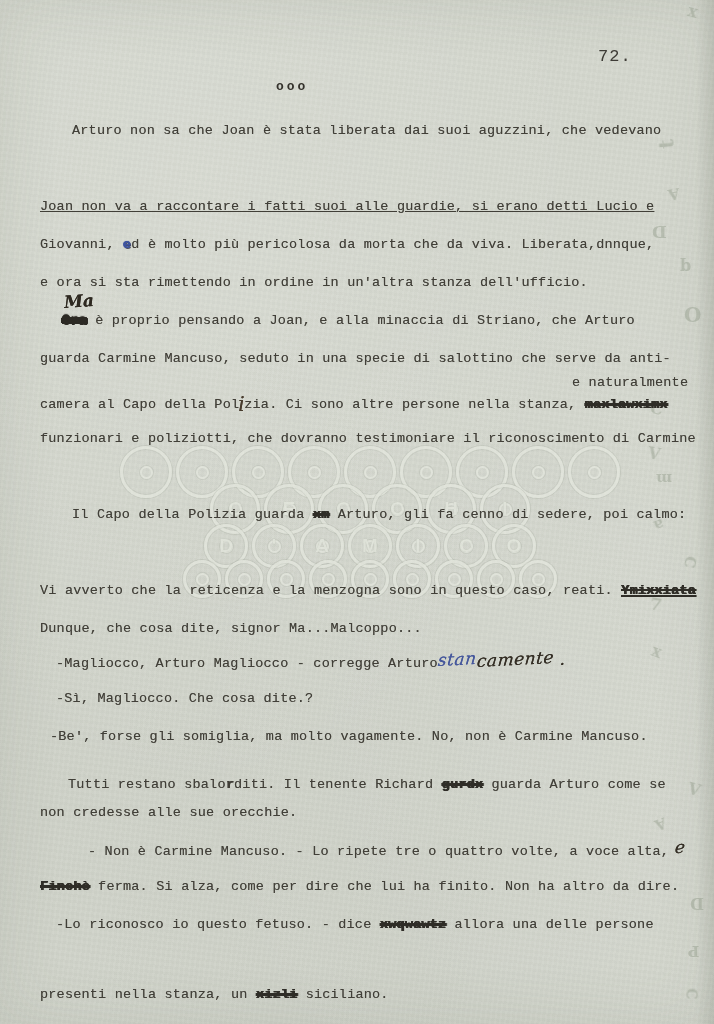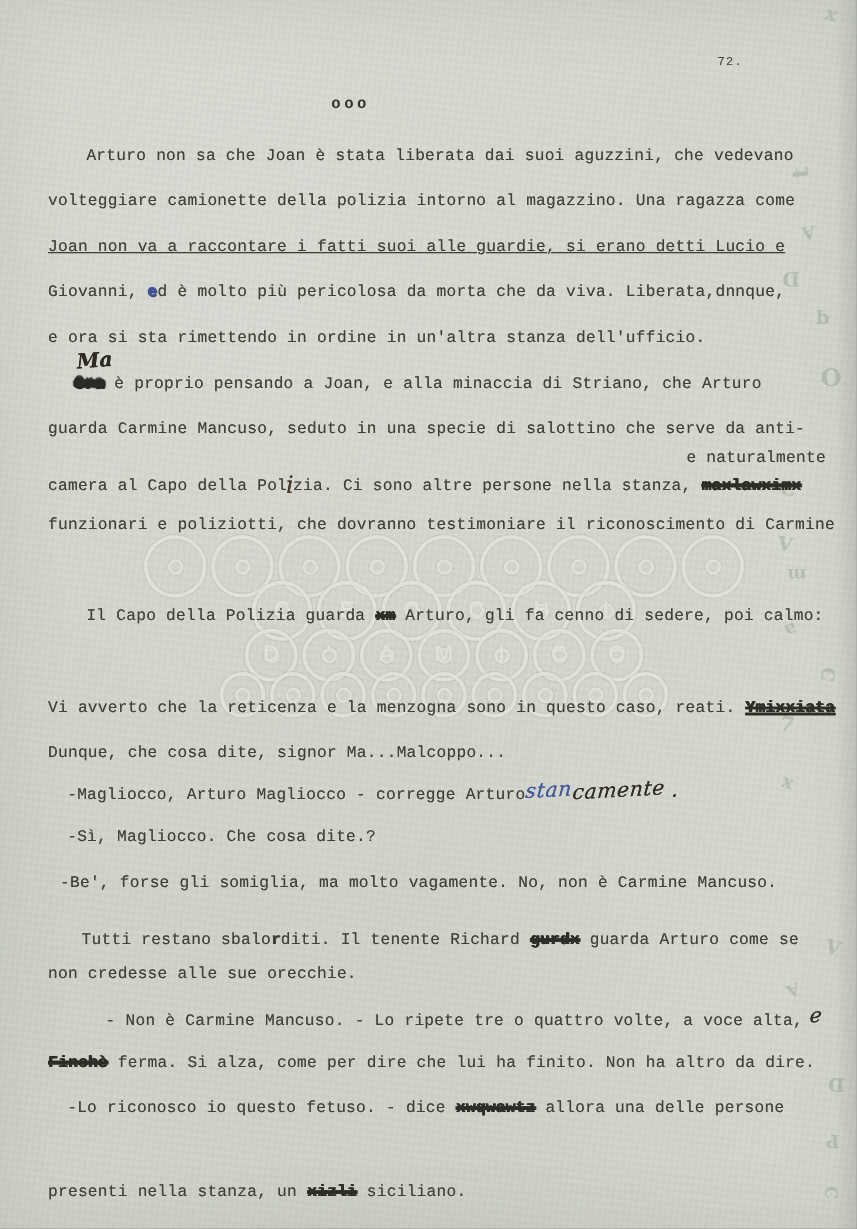--- a/index.html
+++ b/index.html
@@ -9,21 +9,21 @@
       radial-gradient(ellipse at 28% 18%, rgba(255,255,255,0.09), transparent 55%),
       radial-gradient(ellipse at 75% 70%, rgba(255,255,255,0.06), transparent 50%),
       radial-gradient(ellipse at 60% 95%, rgba(110,116,102,0.06), transparent 55%),
       radial-gradient(ellipse at 5% 80%, rgba(110,116,102,0.05), transparent 50%),
       repeating-linear-gradient(7deg, rgba(255,255,255,0.025) 0 3px, rgba(104,110,96,0.02) 3px 6px),
       repeating-linear-gradient(97deg, rgba(255,255,255,0.02) 0 2px, rgba(104,110,96,0.025) 2px 5px);
     box-shadow: inset 0 0 60px rgba(90,96,82,0.12);
     font-family:"Liberation Mono","DejaVu Sans Mono",monospace;}
   .right-edge{position:absolute;top:0;right:0;width:18px;height:100%;
     background:linear-gradient(to right, rgba(0,0,0,0), rgba(70,76,62,0.12));pointer-events:none;}
-  .page-number{position:absolute;left:598px;top:47px;font-size:10px;color:#3e3c36;letter-spacing:1px;}
+  .page-number{position:absolute;left:598px;top:47px;font-size:17px;color:#3e3c36;letter-spacing:1px;}
   .separator{position:absolute;left:276px;top:79px;font-size:13px;font-weight:bold;color:#34322c;letter-spacing:3px;}
   .typescript-body{position:absolute;left:0;top:0;width:100%;height:100%;z-index:3;}
   .tline{position:absolute;white-space:pre;font-size:13.5px;line-height:18px;color:#413f38;
     letter-spacing:0.2px;text-shadow:0 0 0.5px rgba(62,60,52,0.55);}
   .seg-text{}
   .seg-strike{font-weight:bold;color:#2f2d27;text-decoration:line-through;
     text-decoration-thickness:2.5px;text-shadow:0.7px 0 0 #2f2d27,0 0 0.5px #2f2d27;}
   .seg-strikeu{font-weight:bold;color:#2f2d27;text-decoration:line-through underline;
     text-decoration-thickness:2px;text-shadow:0.7px 0 0 #2f2d27,0 0 0.5px #2f2d27;}
   .seg-blot{font-weight:bold;color:#2c2a24;text-decoration:line-through;text-decoration-thickness:5px;
@@ -196,21 +196,20 @@
       <span class="ghost" style="left: 688px; top: 780px; font-size: 16px; transform: rotate(15deg);">V</span>
       <span class="ghost" style="left: 655px; top: 816px; font-size: 14px; transform: rotate(160deg);">A</span>
       <span class="ghost" style="left: 690px; top: 894px; font-size: 16px; transform: rotate(180deg);">D</span>
       <span class="ghost" style="left: 688px; top: 942px; font-size: 15px; transform: rotate(180deg);">P</span>
       <span class="ghost" style="left: 686px; top: 986px; font-size: 14px; transform: rotate(90deg);">C</span>
     </div>
   <div class="page-number">72.</div>
   <div class="separator">ooo</div>
   <div class="typescript-body">
       <div class="tline" style="left: 72px; top: 122px;"><span class="seg-text">Arturo non sa che Joan è stata liberata dai suoi aguzzini, che vedevano</span></div>
-      <div class="tline" style="left: 40px; top: 160px;"><span class="seg-text">volteggiare camionette della polizia intorno al magazzino. Una ragazza come</span></div>
       <div class="tline" style="left: 40px; top: 198px; text-decoration: underline;"><span class="seg-text">Joan non va a raccontare i fatti suoi alle guardie, si erano detti Lucio e</span></div>
       <div class="tline" style="left: 40px; top: 236px;"><span class="seg-text">Giovanni, </span><span class="seg-blueover">e</span><span class="seg-text">d è molto più pericolosa da morta che da viva. Liberata,dnnque,</span></div>
       <div class="tline" style="left: 40px; top: 274px;"><span class="seg-text">e ora si sta rimettendo in ordine in un'altra stanza dell'ufficio.</span></div>
       <div class="tline" style="left: 62px; top: 312px;"><span class="seg-blot">Ora</span><span class="seg-text"> è proprio pensando a Joan, e alla minaccia di Striano, che Arturo</span></div>
       <div class="tline" style="left: 40px; top: 350px;"><span class="seg-text">guarda Carmine Mancuso, seduto in una specie di salottino che serve da anti-</span></div>
       <div class="tline" style="left: 572px; top: 374px;"><span class="seg-text">e naturalmente</span></div>
       <div class="tline" style="left: 40px; top: 392px;"><span class="seg-text">camera al Capo della Pol</span><span class="seg-ins">i</span><span class="seg-text">zia. Ci sono altre persone nella stanza, </span><span class="seg-strike">maxlawximx</span></div>
       <div class="tline" style="left: 40px; top: 430px;"><span class="seg-text">funzionari e poliziotti, che dovranno testimoniare il riconoscimento di Carmine</span></div>
       <div class="tline" style="left: 72px; top: 506px;"><span class="seg-text">Il Capo della Polizia guarda </span><span class="seg-strike">xm</span><span class="seg-text"> Arturo, gli fa cenno di sedere, poi calmo:</span></div>
       <div class="tline" style="left: 40px; top: 582px;"><span class="seg-text">Vi avverto che la reticenza e la menzogna sono in questo caso, reati. </span><span class="seg-strikeu">Ymixxiata</span></div>

